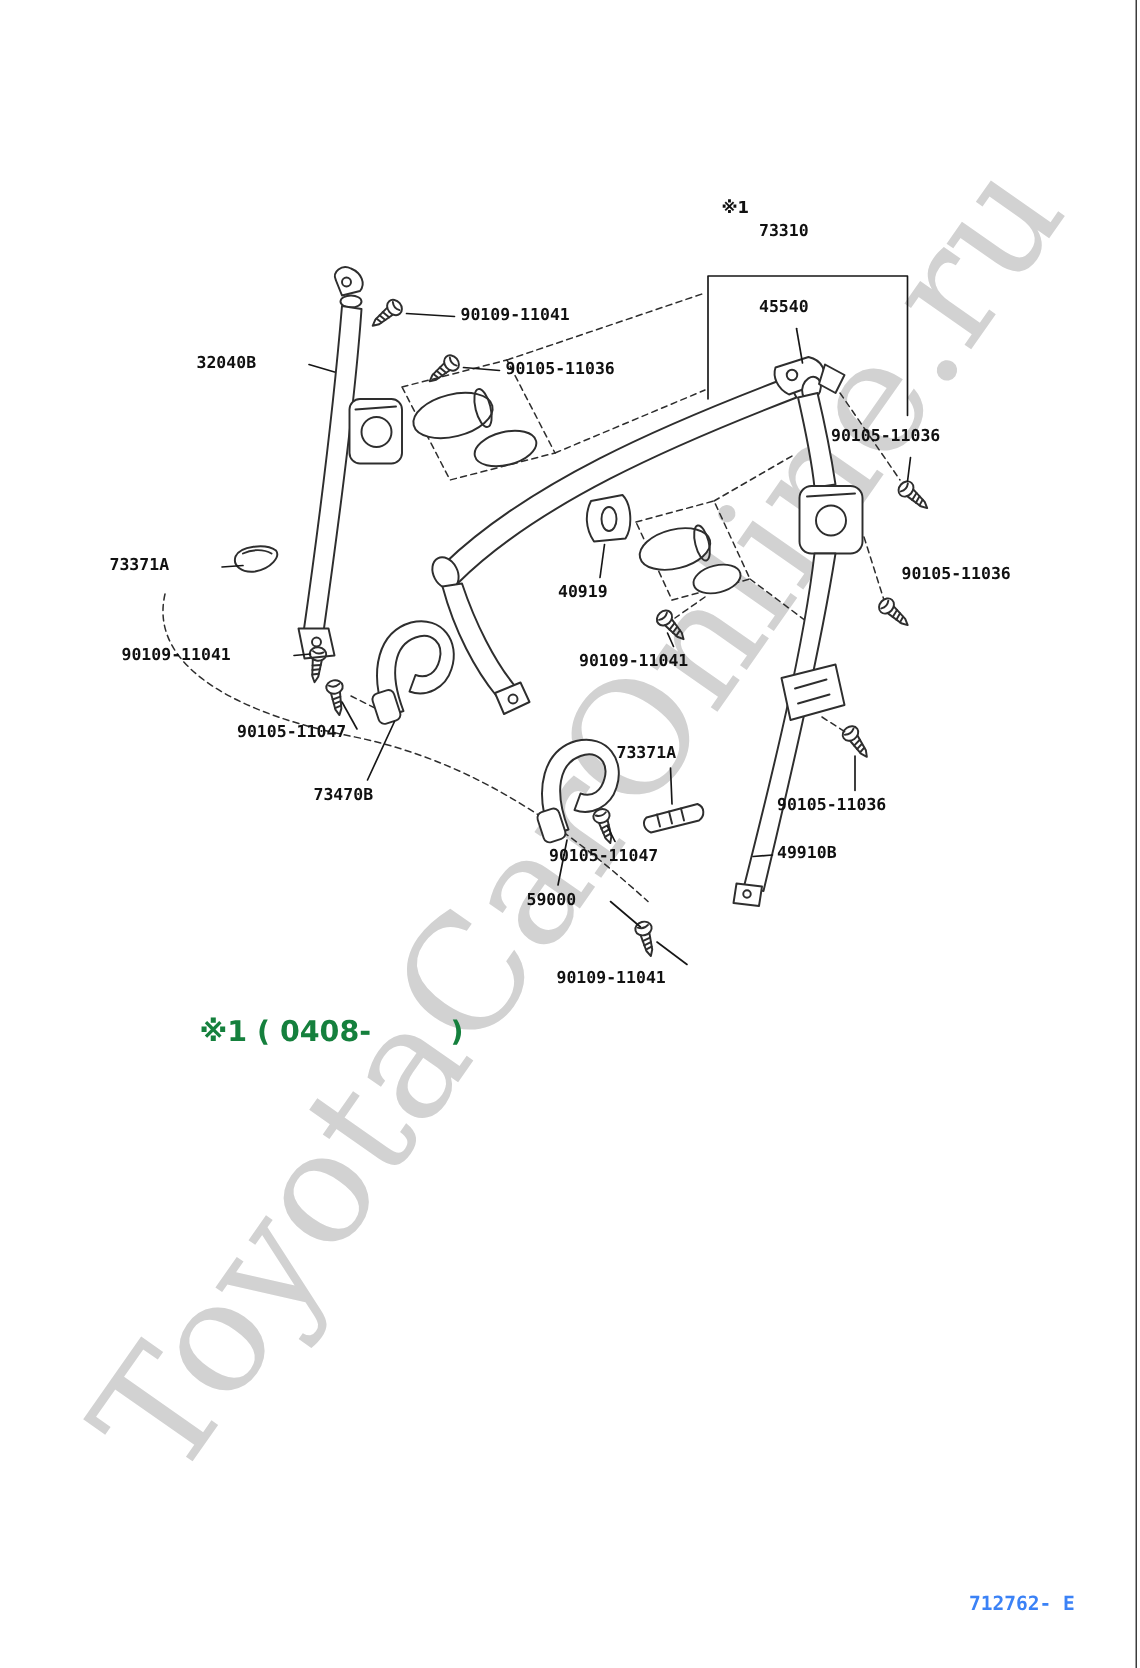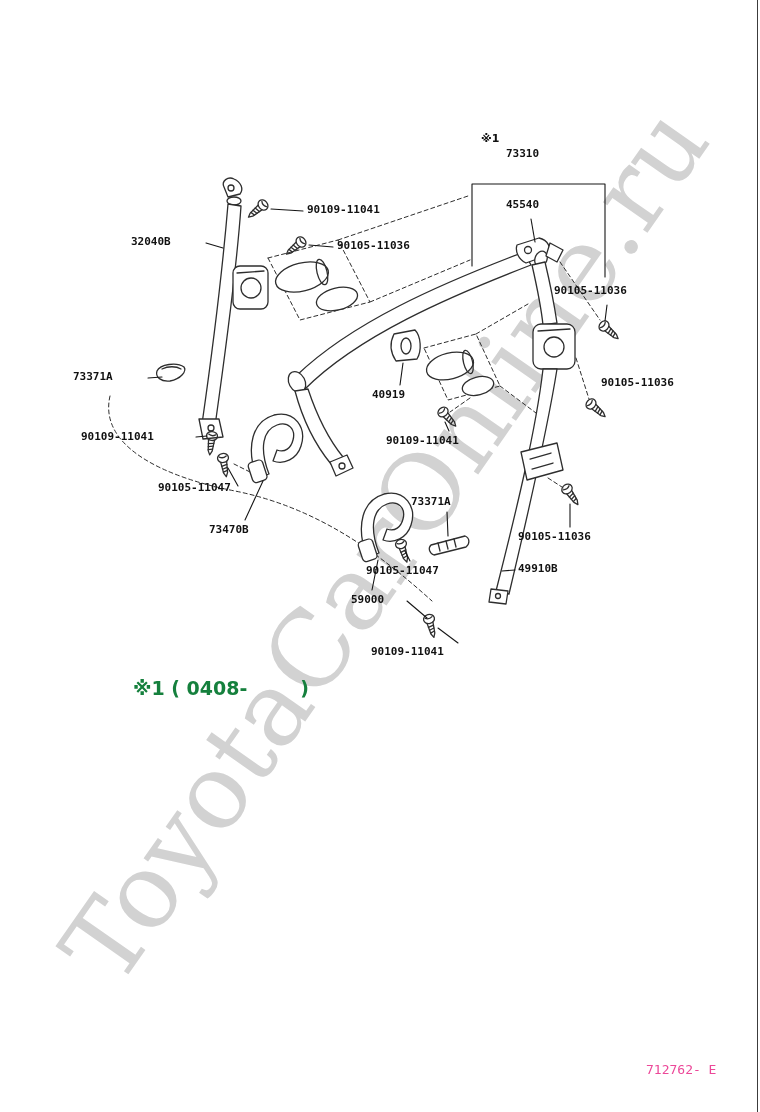--- a/index.html
+++ b/index.html
@@ -21,21 +21,21 @@
   }
   .ref{
     position:absolute;z-index:3;color:#111;font-weight:bold;font-size:11px;
     font-family:"DejaVu Sans","Liberation Sans",sans-serif;white-space:pre;
   }
   .note{
     position:absolute;z-index:3;color:#15803d;font-size:19px;font-weight:bold;
     font-family:"DejaVu Sans","Liberation Sans",sans-serif;white-space:pre;
   }
   .code{
-    position:absolute;z-index:3;color:#ec4899;font-size:13px;font-weight:normal;
+    position:absolute;z-index:3;color:#3b82f6;font-size:13px;font-weight:bold;
     white-space:pre;
   }
   .right-border{
     position:absolute;left:757px;top:0;width:1px;height:1112px;background:#3c3c3c;z-index:4;
   }
   
   .s{stroke:#2e2e2e;stroke-width:1.3;fill:none;stroke-linecap:round;stroke-linejoin:round;}
   .f{stroke:#2e2e2e;stroke-width:1.3;fill:#ffffff;stroke-linecap:round;stroke-linejoin:round;}
   .d{stroke:#2e2e2e;stroke-width:1;fill:none;stroke-dasharray:4 3;stroke-linecap:round;}
   .ld{stroke:#161616;stroke-width:1.1;fill:none;stroke-linecap:round;stroke-linejoin:round;}

